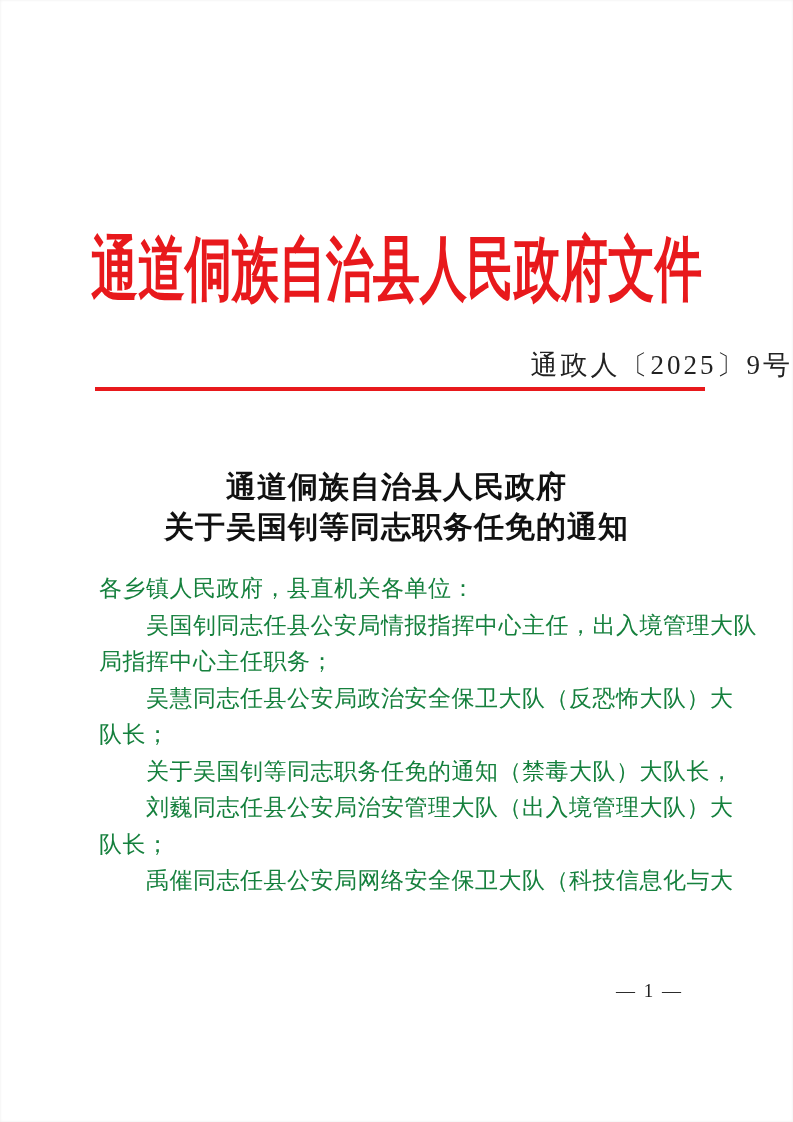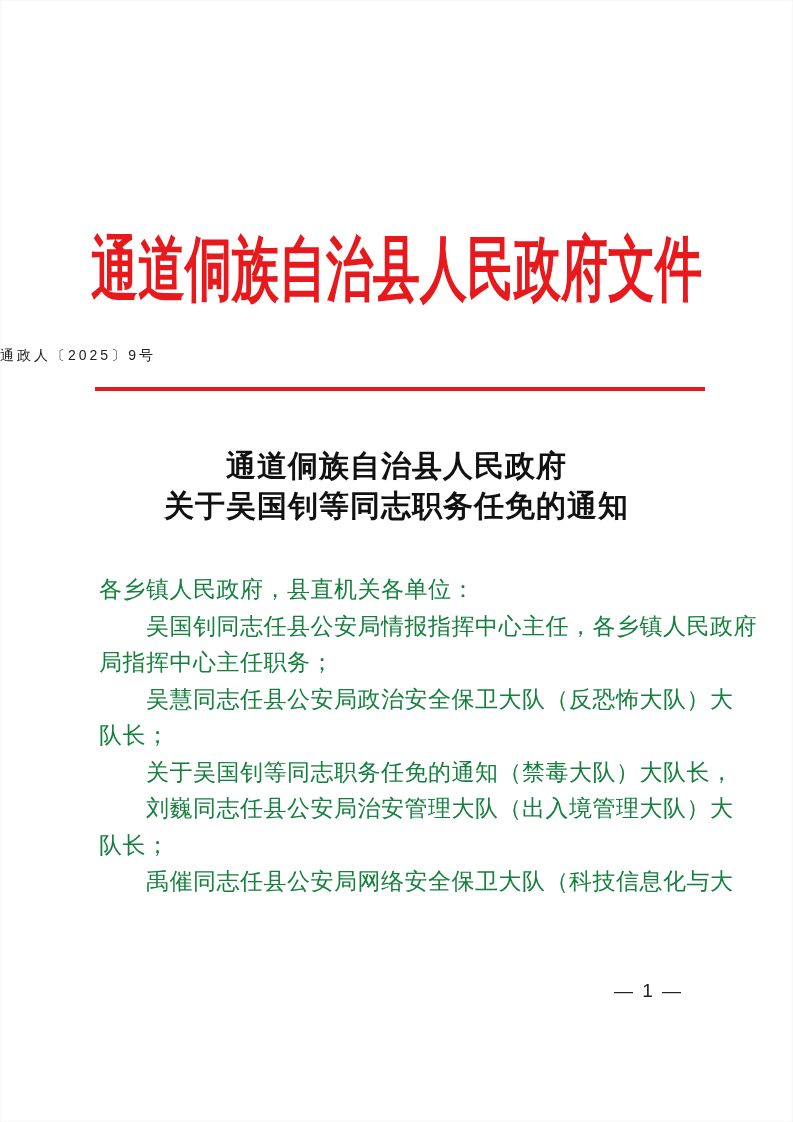--- a/index.html
+++ b/index.html
@@ -7,21 +7,21 @@
     padding: 0;
     background: #ffffff;
   }
   .page {
     position: relative;
     width: 793px;
     height: 1122px;
     background: #ffffff;
     overflow: hidden;
     box-shadow: inset 0 0 3px rgba(0,0,0,0.08);
-    font-family: Liberation Sans, sans-serif;
+    font-family: Liberation Serif, serif;
     color: #1c1c1c;
   }
   .banner {
     position: absolute;
     top: 222px;
     left: 0;
     width: 793px;
     text-align: center;
     font-size: 47px;
     font-weight: bold;
@@ -29,36 +29,36 @@
     white-space: nowrap;
     transform: scaleY(1.5);
     transform-origin: center top;
     letter-spacing: 0px;
   }
   .docno {
     position: absolute;
     top: 347px;
     left: 0;
     width: 793px;
-    text-align: left;
-    font-size: 14px;
+    text-align: right;
+    font-size: 27px;
     letter-spacing: 3px;
     color: #222222;
   }
   .redline {
     position: absolute;
     top: 387px;
     left: 95px;
     width: 610px;
     height: 4px;
     background: #e8191c;
   }
   .doc-title {
     position: absolute;
-    top: 446px;
+    top: 467px;
     left: 0;
     width: 793px;
     text-align: center;
     font-weight: bold;
     font-size: 30px;
     line-height: 40px;
     color: #111111;
     letter-spacing: 1px;
   }
   .body-text {
@@ -94,21 +94,21 @@
 
   <div class="redline"></div>
 
   <div class="doc-title">
     <div>通道侗族自治县人民政府</div>
     <div>关于吴国钊等同志职务任免的通知</div>
   </div>
 
   <div class="body-text">
     <div class="body-line">各乡镇人民政府，县直机关各单位：</div>
-    <div class="body-line">　　吴国钊同志任县公安局情报指挥中心主任，各乡镇人民政府</div>
+    <div class="body-line">　　吴国钊同志任县公安局情报指挥中心主任，出入境管理大队</div>
     <div class="body-line">局指挥中心主任职务；</div>
     <div class="body-line">　　吴慧同志任县公安局政治安全保卫大队（反恐怖大队）大</div>
     <div class="body-line">队长；</div>
     <div class="body-line">　　关于吴国钊等同志职务任免的通知（禁毒大队）大队长，</div>
     <div class="body-line">　　刘巍同志任县公安局治安管理大队（出入境管理大队）大</div>
     <div class="body-line">队长；</div>
     <div class="body-line">　　禹催同志任县公安局网络安全保卫大队（科技信息化与大</div>
   </div>
 
   <div class="pageno">— 1 —</div>

